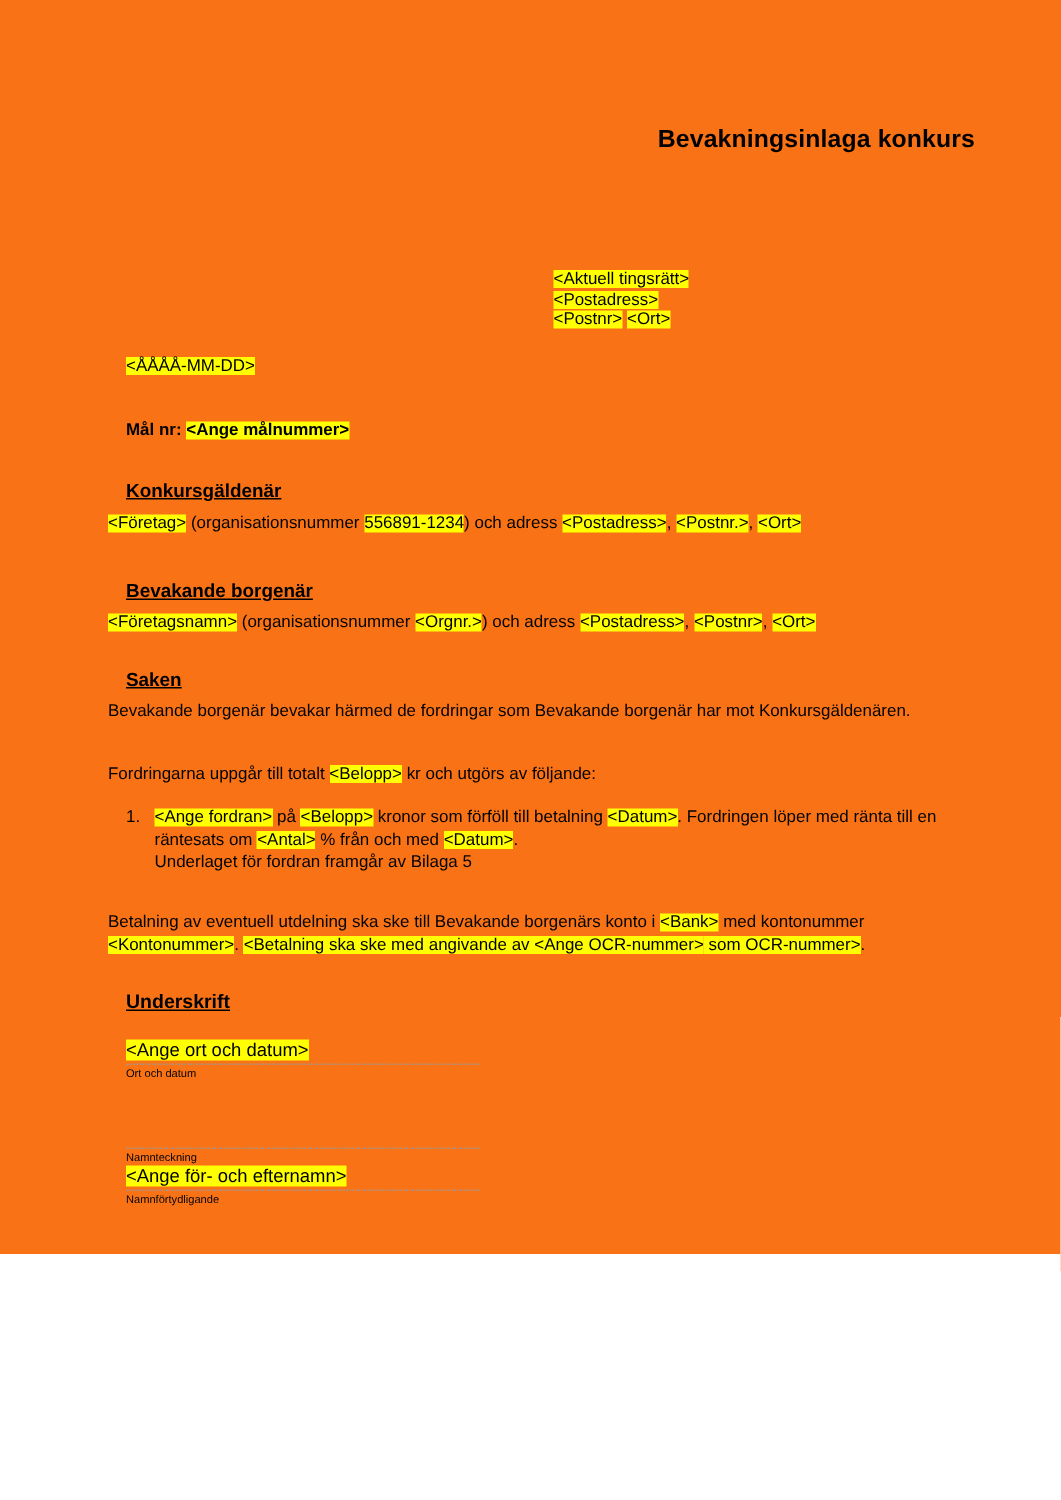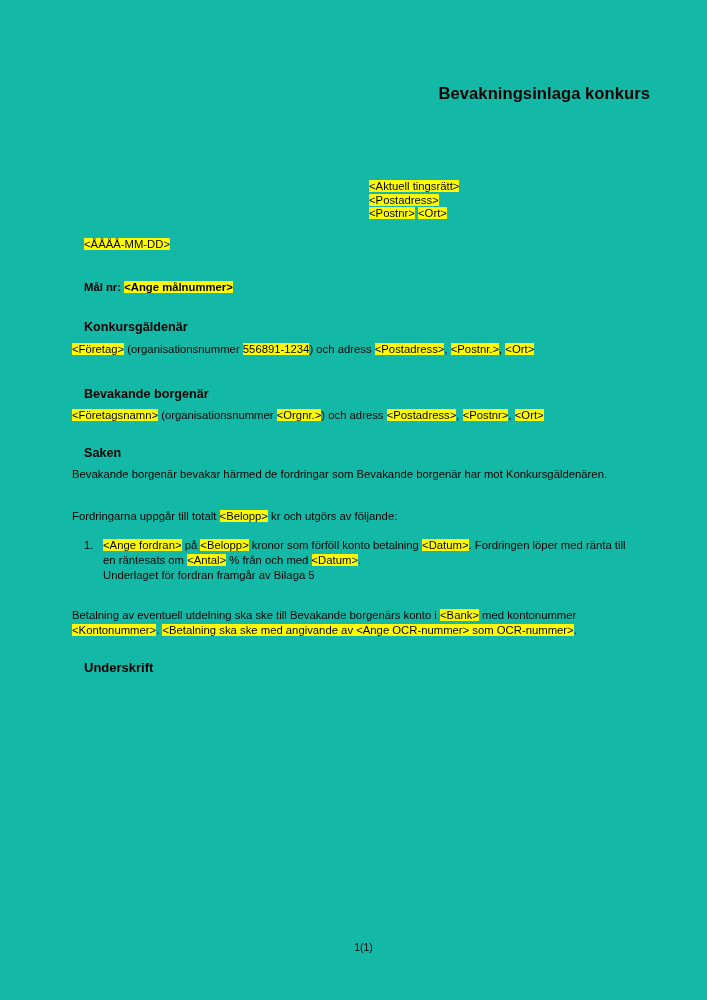--- a/index.html
+++ b/index.html
@@ -12,22 +12,22 @@
     width: 707px;
     height: 1000px;
     position: relative;
     font-family: "Liberation Sans", sans-serif;
     color: #000000;
     -webkit-font-smoothing: none;
   }
   .page {
     position: relative;
     width: 707px;
-    height: 1000px;
-    background: #14b8a6;
+    height: 836px;
+    background: #f97316;
     overflow: hidden;
   }
 
   
   .hl {
     background: #ffff00;
     color: #000000;
   }
 
   
@@ -72,20 +72,21 @@
     font-weight: bold;
     margin-top: 44px;
   }
 
   
   .sec-heading {
     position: absolute;
     left: 84px;
     font-size: 12.6px;
     font-weight: bold;
+    text-decoration: underline;
   }
   .body-text {
     position: absolute;
     left: 72px;
     font-size: 11.3px;
     line-height: 15px;
   }
 
   
   .h-gald   { top: 320px; }
@@ -179,25 +180,39 @@
 
   <div class="sec-heading h-borg">Bevakande borgenär</div>
   <div class="body-text p-borg"><span class="hl">&lt;Företagsnamn&gt;</span><span> (organisationsnummer </span><span class="hl">&lt;Orgnr.&gt;</span><span>) och adress </span><span class="hl">&lt;Postadress&gt;</span><span>, </span><span class="hl">&lt;Postnr&gt;</span><span>, </span><span class="hl">&lt;Ort&gt;</span></div>
 
   <div class="sec-heading h-saken">Saken</div>
   <div class="body-text p-saken">Bevakande borgenär bevakar härmed de fordringar som Bevakande borgenär har mot Konkursgäldenären.</div>
   <div class="body-text p-total"><span>Fordringarna uppgår till totalt </span><span class="hl">&lt;Belopp&gt;</span><span> kr och utgörs av följande:</span></div>
 
   <ol class="claims">
     <li>
-      <span class="marker">1.</span><span class="hl">&lt;Ange fordran&gt;</span><span> på </span><span class="hl">&lt;Belopp&gt;</span><span> kronor som förföll konto betalning </span><span class="hl">&lt;Datum&gt;</span><span>. Fordringen löper med ränta till en räntesats om </span><span class="hl">&lt;Antal&gt;</span><span> % från och med </span><span class="hl">&lt;Datum&gt;</span><span>.</span>
+      <span class="marker">1.</span><span class="hl">&lt;Ange fordran&gt;</span><span> på </span><span class="hl">&lt;Belopp&gt;</span><span> kronor som förföll till betalning </span><span class="hl">&lt;Datum&gt;</span><span>. Fordringen löper med ränta till en räntesats om </span><span class="hl">&lt;Antal&gt;</span><span> % från och med </span><span class="hl">&lt;Datum&gt;</span><span>.</span>
       <div>Underlaget för fordran framgår av Bilaga 5</div>
     </li>
   </ol>
 
   <div class="body-text p-betal"><span>Betalning av eventuell utdelning ska ske till Bevakande borgenärs konto i </span><span class="hl">&lt;Bank&gt;</span><span> med kontonummer </span><span class="hl">&lt;Kontonummer&gt;</span><span>. </span><span class="hl">&lt;Betalning ska ske med angivande av </span><span class="hl">&lt;Ange OCR-nummer&gt;</span><span class="hl"> som OCR-nummer&gt;</span><span>.</span></div>
 
   <div class="sec-heading h-under">Underskrift</div>
 
+  <div class="sig-area">
+    <div class="sig-value"><span class="hl">&lt;Ange ort och datum&gt;</span></div>
+    <div class="sig-rule"></div>
+    <div class="sig-caption">Ort och datum</div>
+
+    <div class="sig-gap-1"></div>
+
+    <div class="sig-rule"></div>
+    <div class="sig-caption">Namnteckning</div>
+
+    <div class="sig-value"><span class="hl">&lt;Ange för- och efternamn&gt;</span></div>
+    <div class="sig-rule"></div>
+    <div class="sig-caption">Namnförtydligande</div>
+  </div>
 
   <div class="footer">1(1)</div>
 
 </div>
 
 </body></html>

